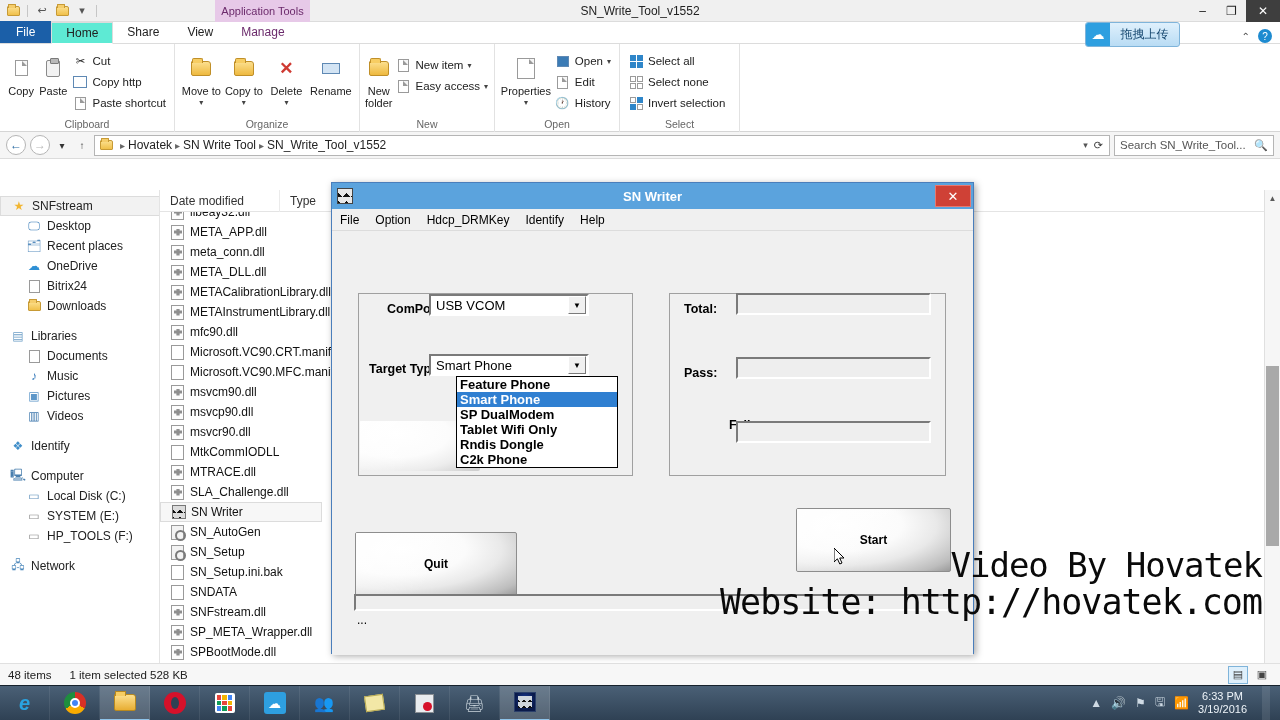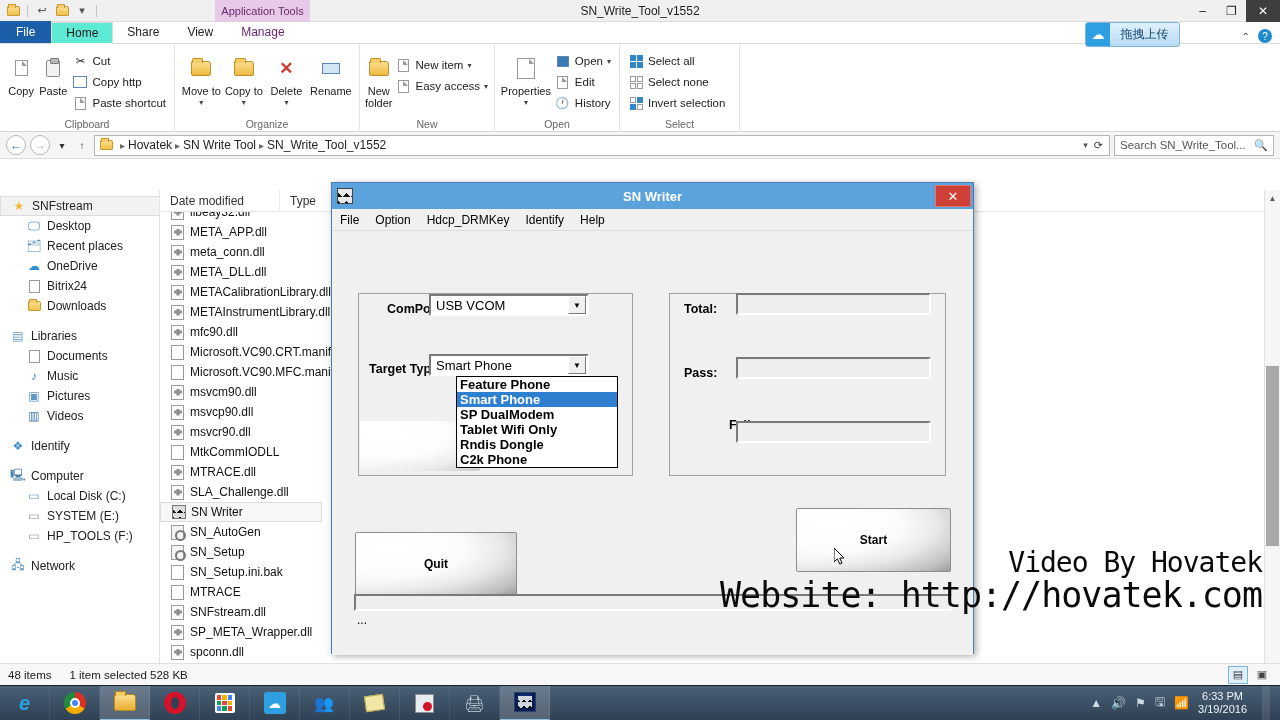--- a/index.html
+++ b/index.html
@@ -324,21 +324,21 @@
     pointer-events:none;
   }
 
   
   .watermark {
     position:absolute; right:18px; top:548px; z-index:75;
     text-align:right; color:#0a0a0a; pointer-events:none;
     font-family:"DejaVu Sans Mono", monospace;
     line-height:1.05;
   }
-  .watermark .l1 { font-size:28px; letter-spacing:-1px; }
+  .watermark .l1 { font-size:34px; letter-spacing:-1px; }
   .watermark .l2 { font-size:35px; letter-spacing:-1px; }
 
   
   .taskbar {
     position:absolute; left:0; right:0; bottom:0; height:35px;
     background:linear-gradient(#4a6076,#2f4154); display:flex; align-items:center;
     border-top:1px solid #16212c;
   }
   .tb-item {
     width:50px; height:35px; display:flex; align-items:center; justify-content:center;
@@ -829,33 +829,39 @@
           <div class="filerow">
               <span class="fic">
                 <span class="ic-txt"></span>
               </span>
               <span>SN_Setup.ini.bak</span>
             </div>
           <div class="filerow">
               <span class="fic">
                 <span class="ic-txt"></span>
               </span>
-              <span>MTRACE</span>
+              <span>SNDATA</span>
             </div>
           <div class="filerow">
               <span class="fic">
                 <span class="ic-dll"></span>
               </span>
               <span>SNFstream.dll</span>
             </div>
           <div class="filerow">
               <span class="fic">
                 <span class="ic-dll"></span>
               </span>
               <span>SP_META_Wrapper.dll</span>
+            </div>
+          <div class="filerow">
+              <span class="fic">
+                <span class="ic-dll"></span>
+              </span>
+              <span>SPBootMode.dll</span>
             </div>
           <div class="filerow">
               <span class="fic">
                 <span class="ic-dll"></span>
               </span>
               <span>spconn.dll</span>
             </div>
           <div class="filerow lastrow">
             <span class="fic">
                 <span class="ic-dll"></span>

